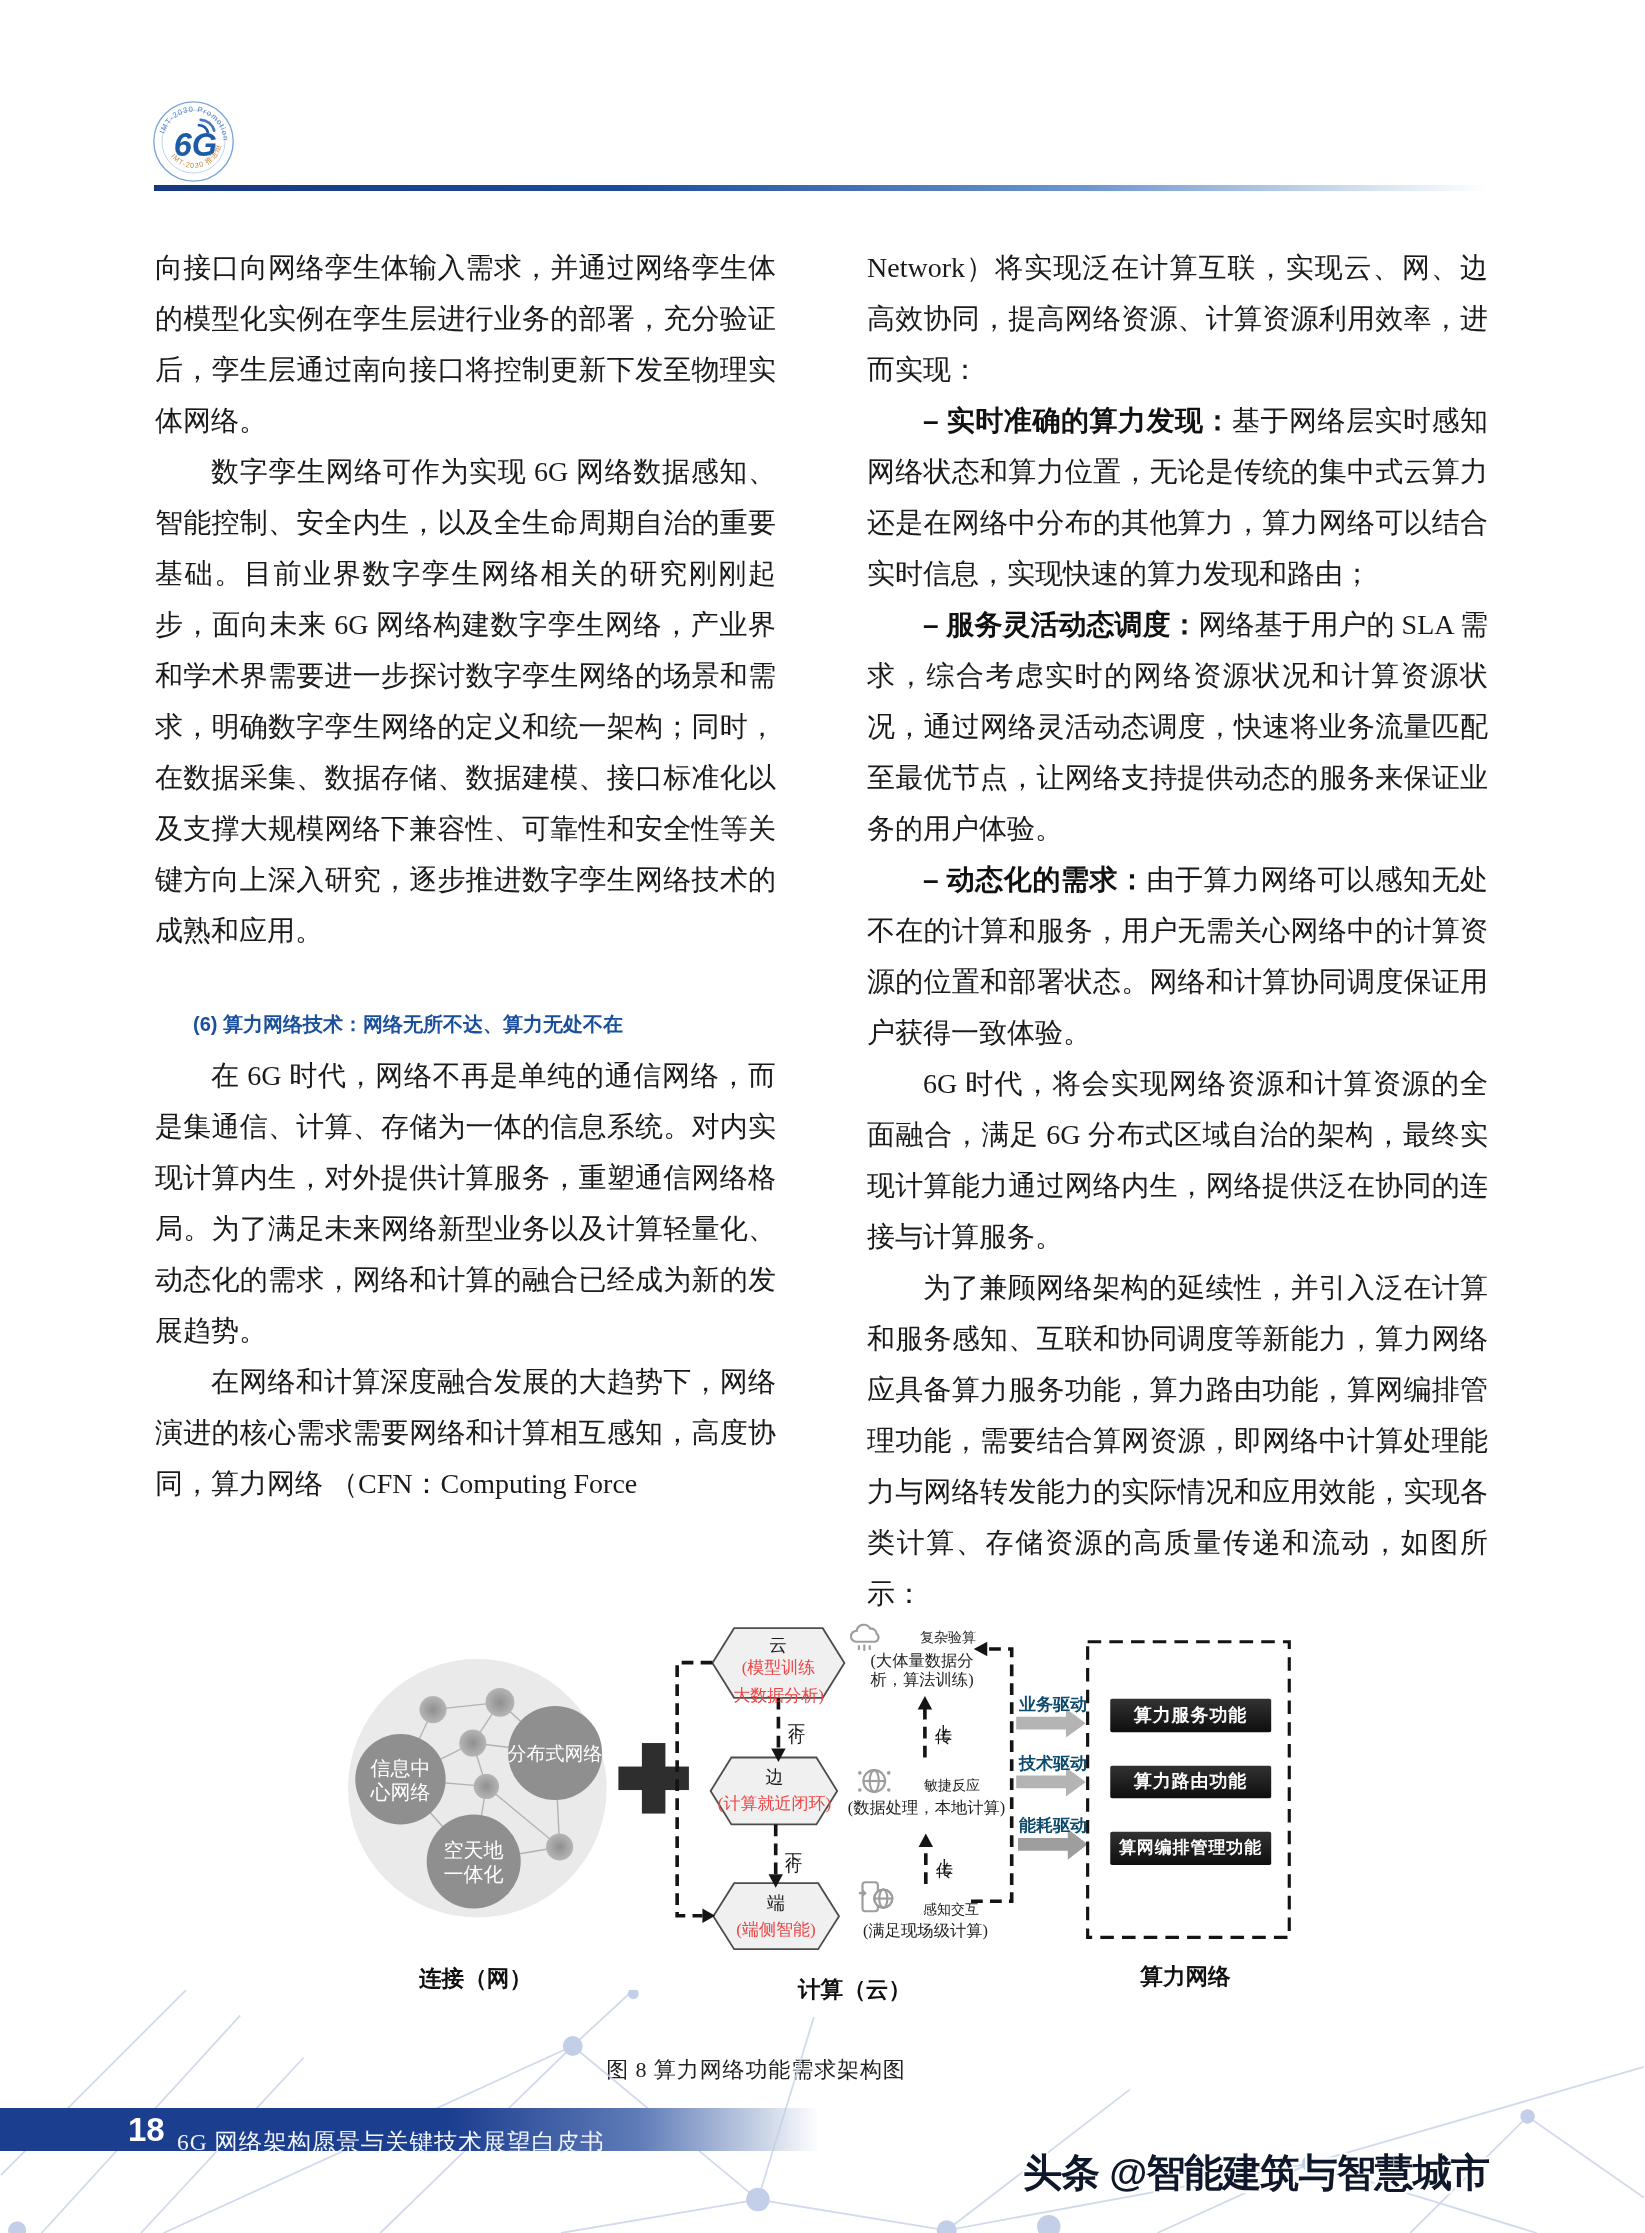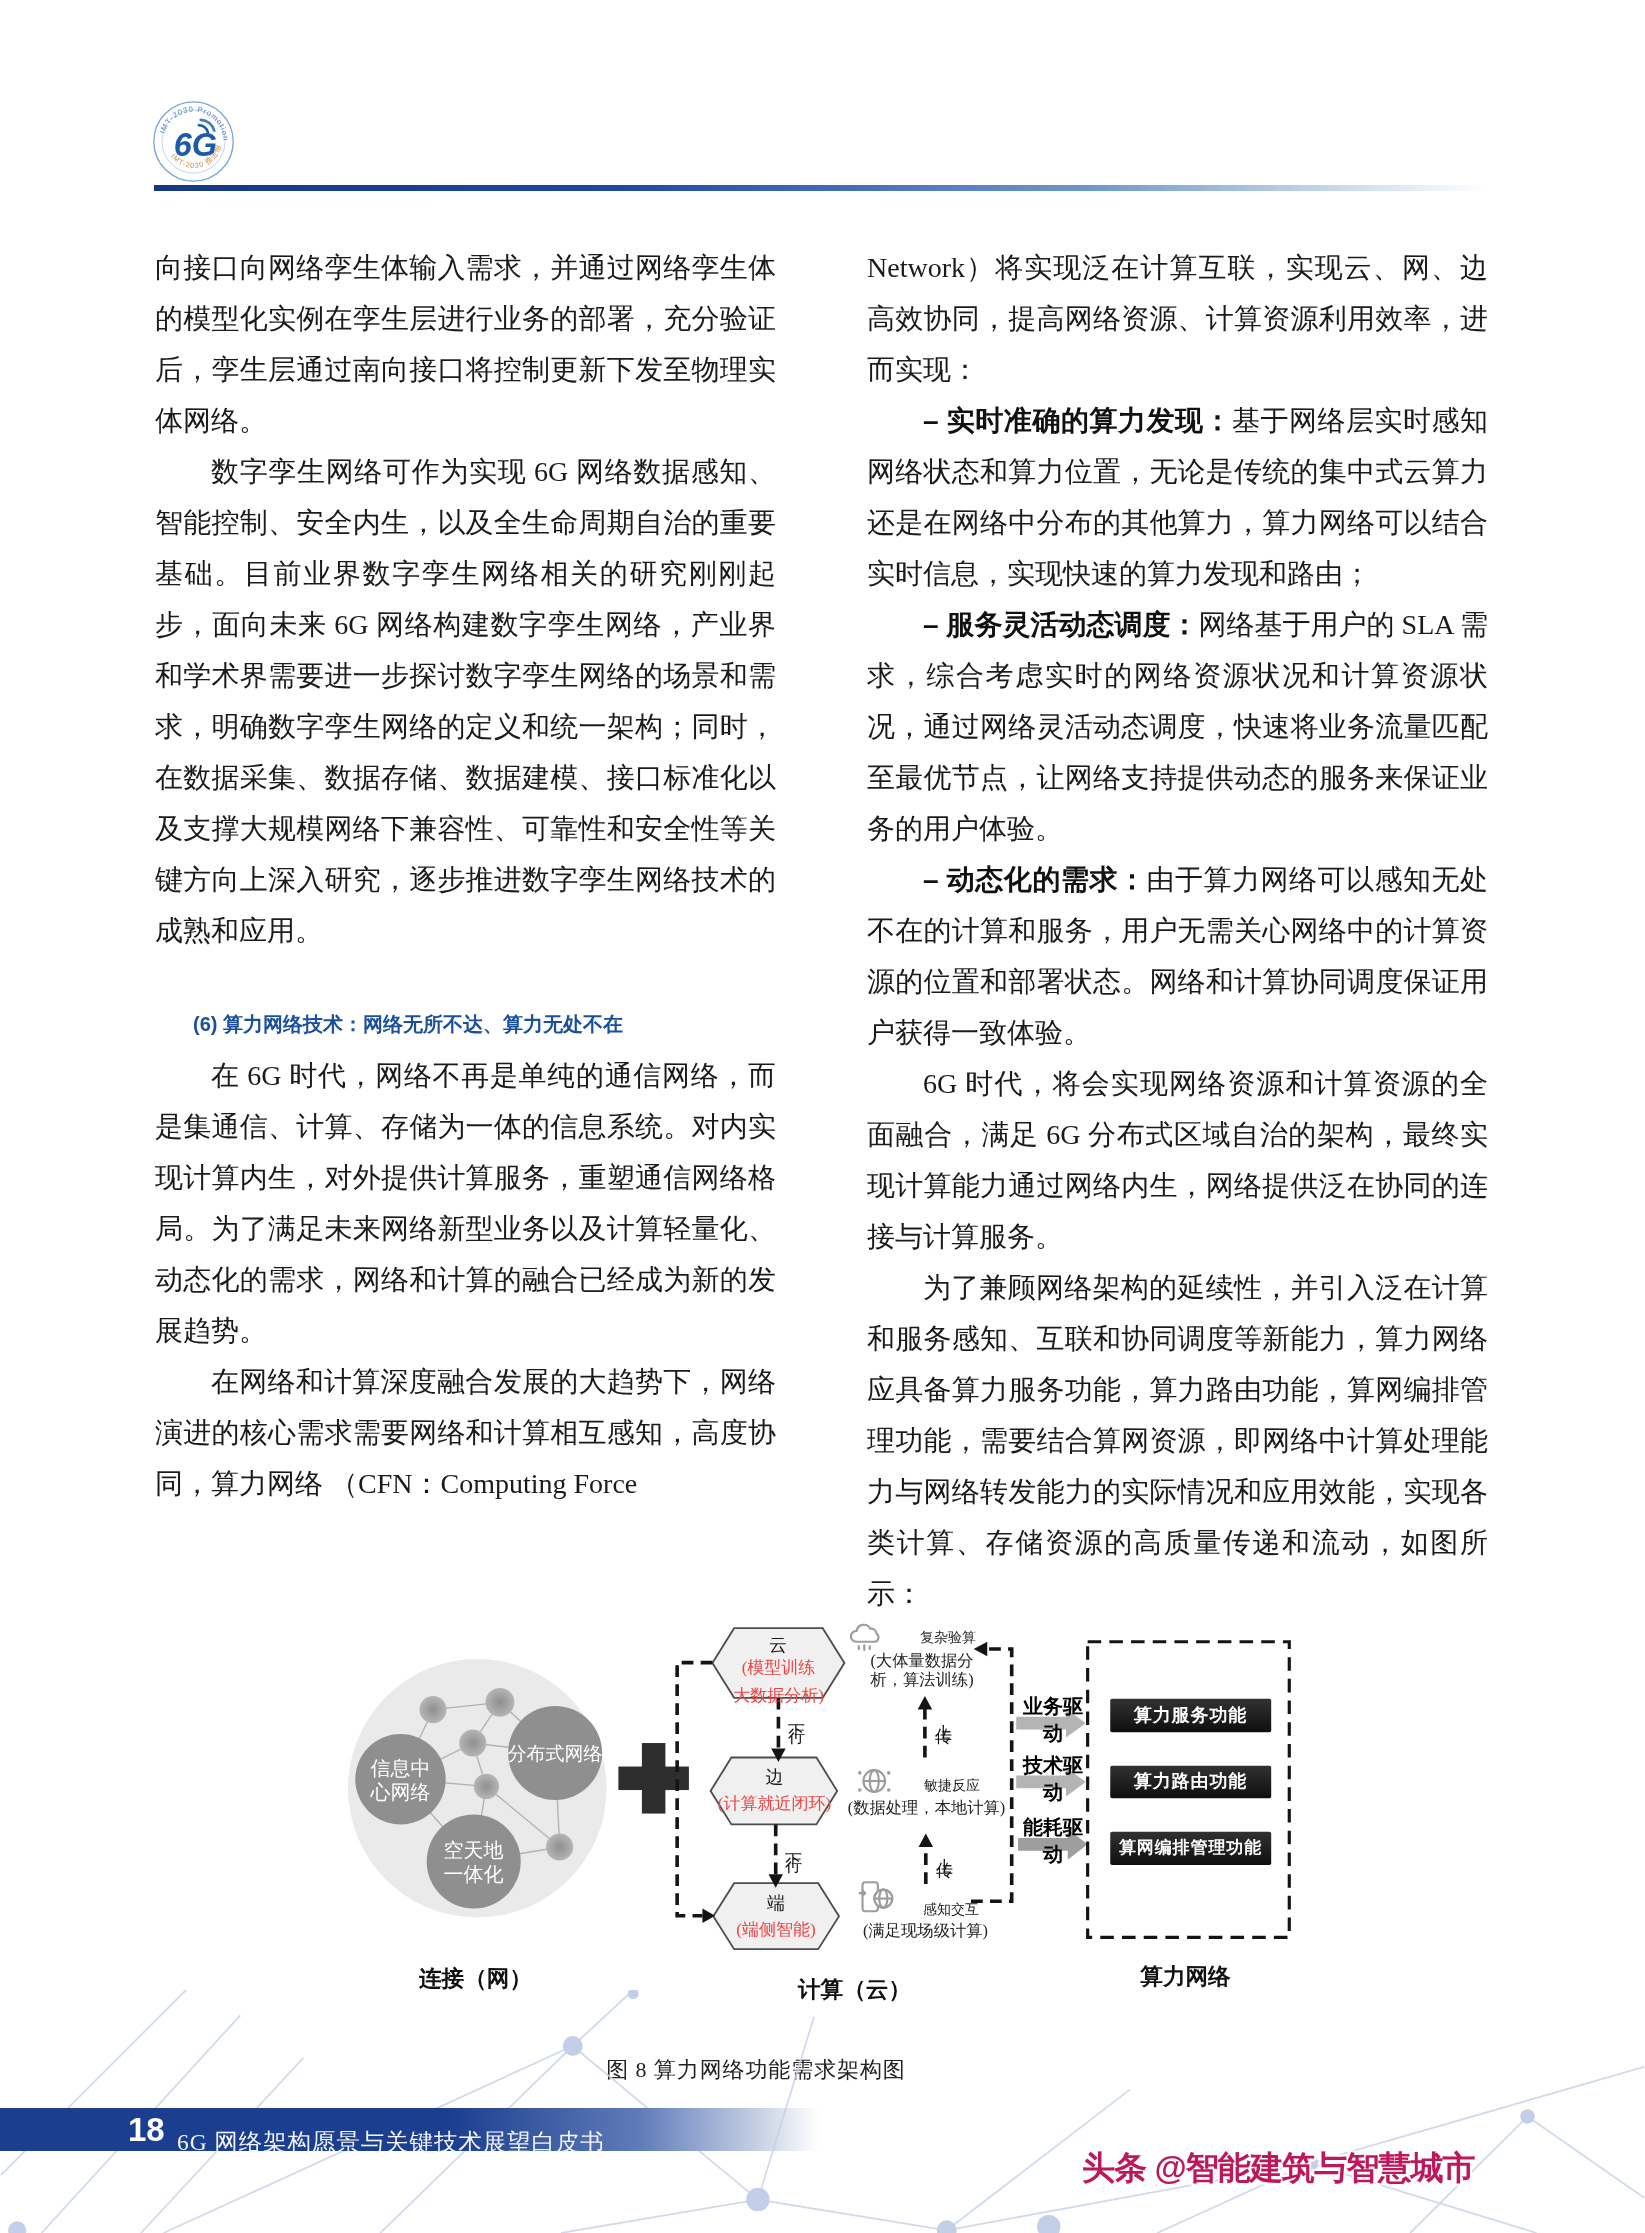--- a/index.html
+++ b/index.html
@@ -27,37 +27,37 @@
   
   .diagram{position:absolute;left:308px;top:1583px;width:1194px;height:434px;}
   .diagram svg{position:absolute;left:0;top:0;}
   .dlabel{position:absolute;white-space:pre-line;font-family:"Liberation Serif",serif;}
   .circle-label{color:#ffffff;font-size:20px;line-height:23.5px;text-align:center;}
   .hex-title{font-size:18px;text-align:center;color:#1a1a1a;}
   .hex-sub{font-size:17px;line-height:28px;text-align:center;color:#ef4444;}
   .note-title{font-family:"Liberation Sans",sans-serif;font-weight:400;font-size:14px;text-align:right;color:#222;}
   .note-sub{font-size:16.3px;line-height:19px;text-align:center;color:#222;}
   .v-label{writing-mode:vertical-rl;font-size:17px;letter-spacing:3.6px;color:#111;font-family:"Liberation Sans",sans-serif;}
-  .drive-label{font-family:"Liberation Sans",sans-serif;font-weight:bold;font-size:20px;color:#000000;width:78px;text-align:center;}
+  .drive-label{font-family:"Liberation Sans",sans-serif;font-weight:bold;font-size:17px;color:#0c4a6e;width:78px;text-align:center;}
   .fn-box-label{position:absolute;width:161px;font-family:"Liberation Sans",sans-serif;font-weight:bold;
       color:#fff;text-align:center;font-size:18px;letter-spacing:0.9px;}
   .group-label{font-family:"Liberation Serif",serif;font-weight:bold;font-size:22.6px;color:#111;text-align:center;}
 
   .caption{position:absolute;left:507px;top:2055px;width:498px;text-align:center;
       font-size:22px;color:#222;letter-spacing:0.9px;}
 
   
   .deco-net{position:absolute;left:0;top:1990px;z-index:0;}
   .footer-bar{position:absolute;left:0;top:2108px;width:819px;height:43px;z-index:2;
       background:linear-gradient(to right,#1c3e8f 0%,#1c3e8f 55%,#5f7cb8 78%,#c2cde2 92%,rgba(255,255,255,0) 100%);}
   .page-num{position:absolute;left:128px;top:2.7px;font-family:"Liberation Sans",sans-serif;
       font-weight:bold;font-size:33px;color:#fff;}
   .footer-text{position:absolute;left:177px;top:18px;font-size:23.5px;color:#f2f5fa;letter-spacing:0.9px;}
-  .watermark{position:absolute;left:1082px;top:2146px;z-index:3;font-family:"Liberation Sans",sans-serif;
-      font-weight:bold;font-size:33px;letter-spacing:-0.9px;color:#be185d;
+  .watermark{position:absolute;left:1023px;top:2146px;z-index:3;font-family:"Liberation Sans",sans-serif;
+      font-weight:bold;font-size:39px;letter-spacing:-0.9px;color:#0f172a;
       text-shadow:-1.8px -1.8px 0 #fff,1.8px -1.8px 0 #fff,-1.8px 1.8px 0 #fff,1.8px 1.8px 0 #fff,0 2.7px 0 #fff;}
 </style>
 </head>
 <body>
 
 <div class="page">
 
   <svg class="logo" viewBox="0 0 92 92">
     <circle cx="46" cy="46" r="44" fill="#ffffff" stroke="#7da6d6" stroke-width="1.5"></circle>
     <circle cx="46" cy="46" r="35" fill="none" stroke="#b9cfe8" stroke-width="1"></circle>

